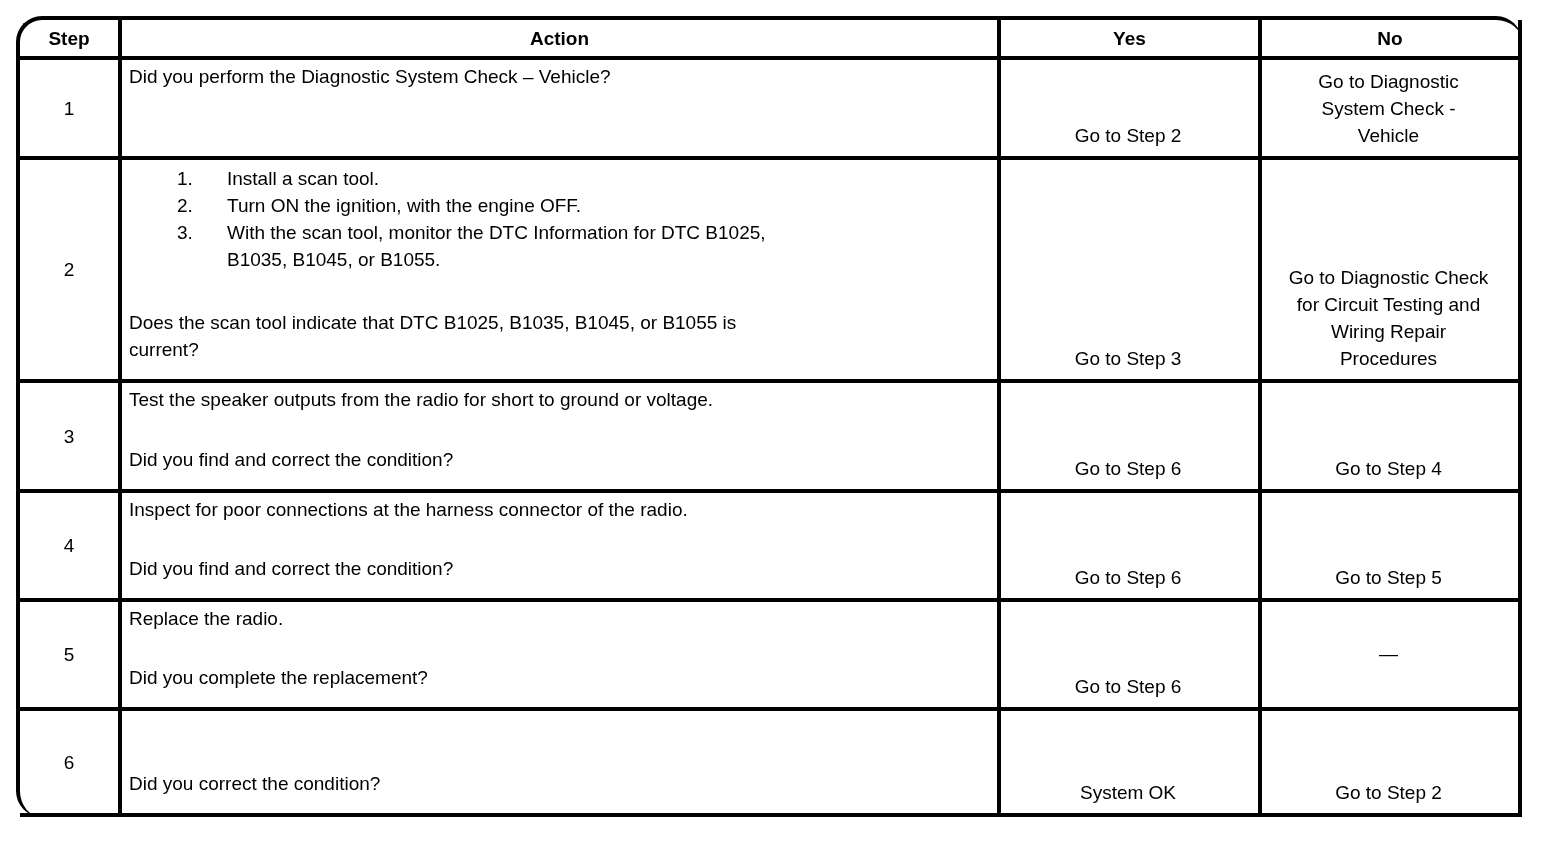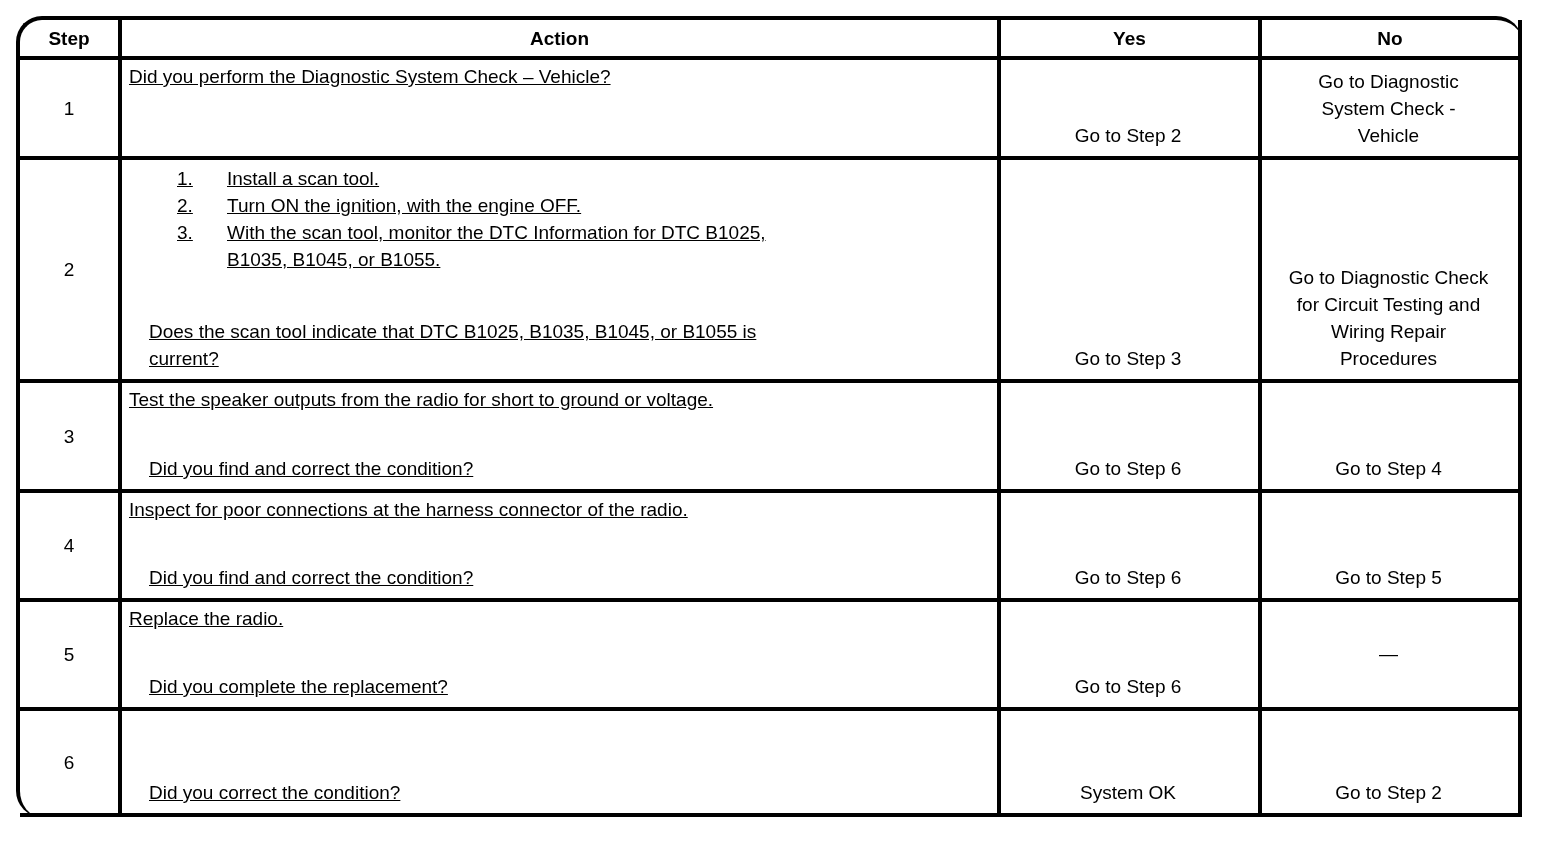--- a/index.html
+++ b/index.html
@@ -38,26 +38,25 @@
     justify-content: center;
     align-items: center;
     text-align: center;
   }
   .step {
     justify-content: center;
     align-items: center;
     text-align: center;
   }
   .action {
-    padding: 3px 8px 7px 7px;
+    padding: 3px 8px 16px 7px;
     text-align: left;
-    text-decoration: underline;
   }
   .action .intro:empty, .action .list:empty, .action .question:empty { display: none; }
-  .action .question { margin-top: auto; margin-left: 20px; }
+  .action .question { margin-top: auto; }
   .list { padding-top: 2px; }
   .li { display: flex; padding-left: 48px; }
   .li .num { flex: 0 0 50px; }
   .li .txt { flex: 1 1 auto; }
   .yn {
     align-items: center;
     justify-content: flex-end;
     text-align: center;
     padding: 4px 8px 7px 5px;
   }

